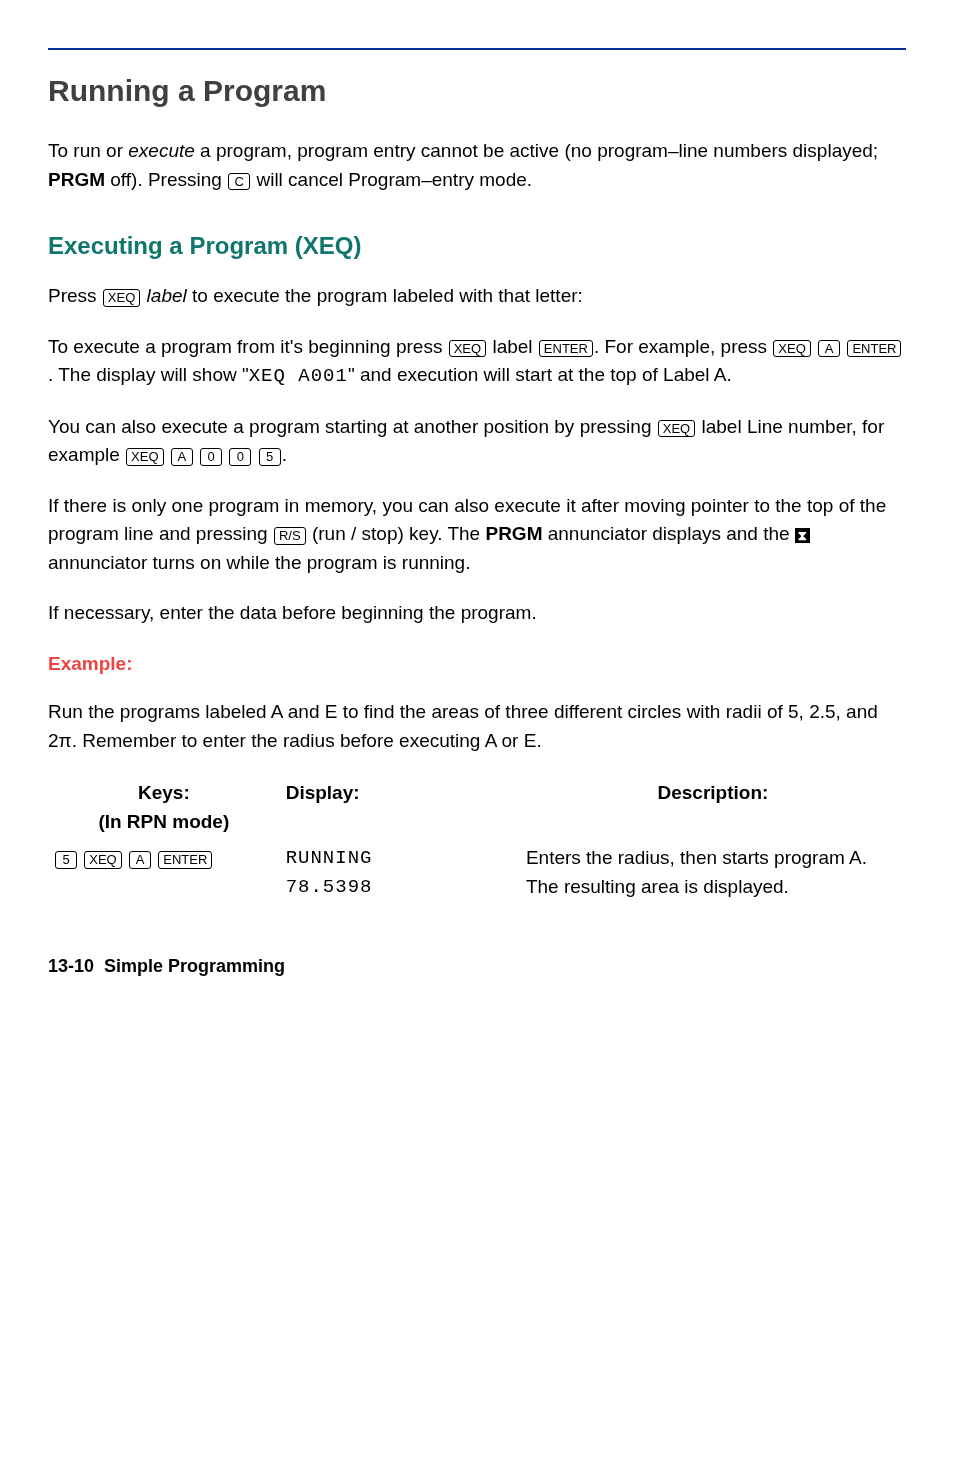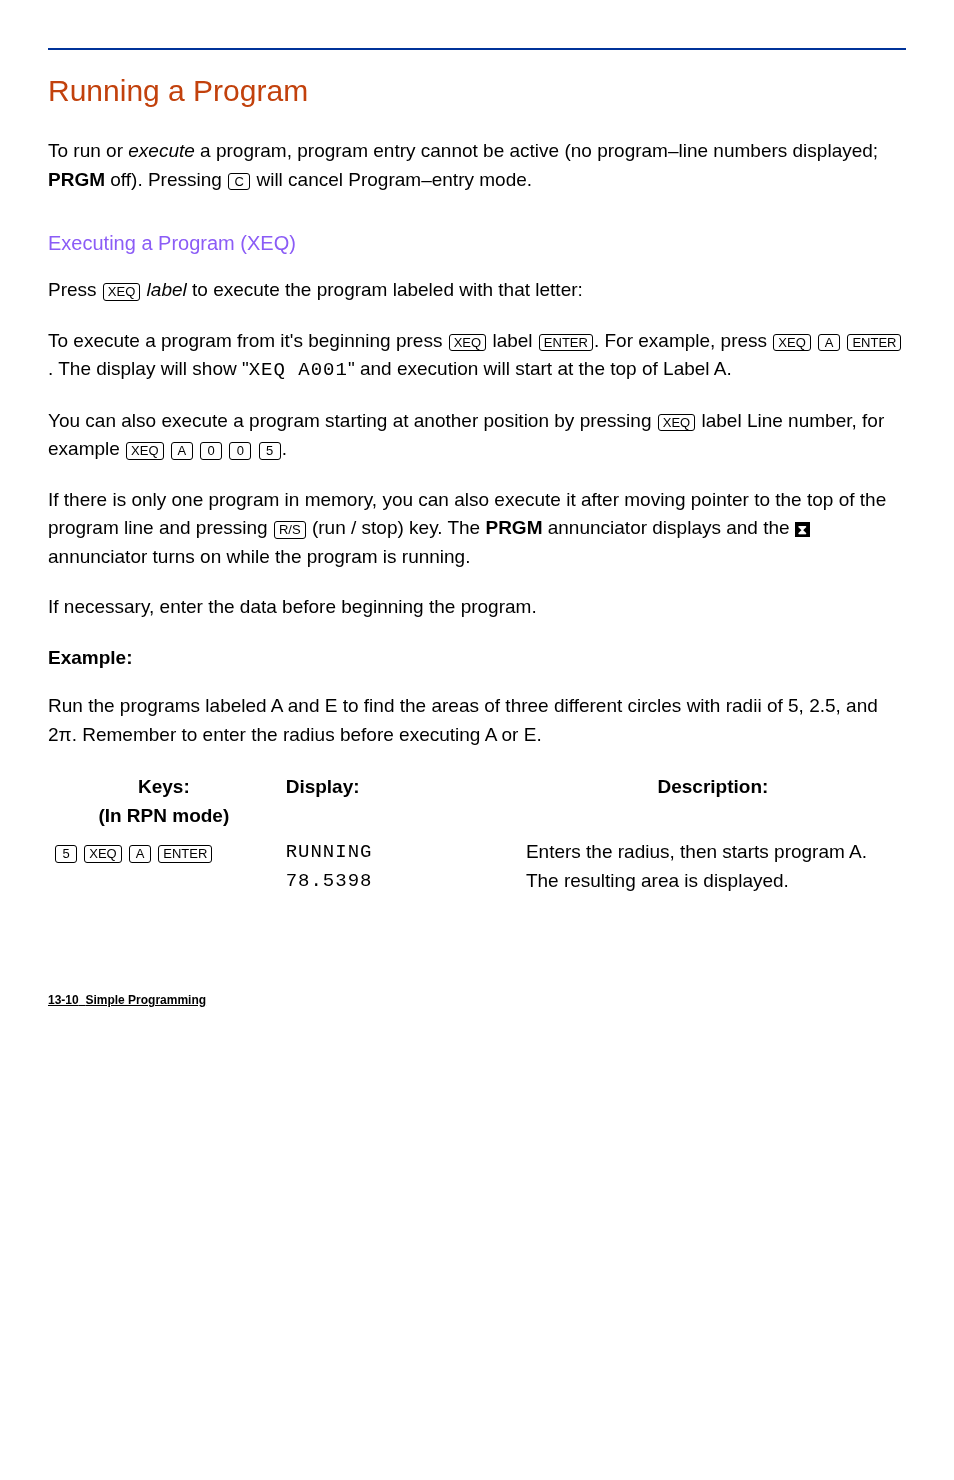--- a/index.html
+++ b/index.html
@@ -10,31 +10,31 @@
     margin: 0;
     padding: 48px 48px 48px 48px;
     width: 954px;
     box-sizing: border-box;
   }
   h1.rule-above {
     border-top: 2px solid #003399;
     padding-top: 18px;
     margin: 0 0 24px 0;
     font-size: 30px;
-    font-weight: normal;
-    color: #c2410c;
+    font-weight: bold;
+    color: #404040;
   }
   h2 {
-    font-size: 20px;
-    font-weight: normal;
-    color: #8b5cf6;
+    font-size: 24px;
+    font-weight: bold;
+    color: #0f766e;
     margin: 34px 0 18px 0;
   }
   .example-label {
-    color: #000000;
+    color: #ef4444;
     font-weight: bold;
     font-size: 19px;
     margin: 20px 0 20px 0;
     display: block;
   }
   p {
     margin: 0 0 22px 0;
   }
   em { font-style: italic; }
   strong { font-weight: bold; }
@@ -74,23 +74,22 @@
     vertical-align: top;
   }
   table.example th:first-child { text-align: center; margin-top: 12px; }
   table.example td {
     padding: 2px 6px 6px 6px;
     vertical-align: top;
     margin-top: 19px;
   }
   table.example td.keycol { white-space: nowrap; }
   .footer {
-    margin-top: 90px;
-    font-size: 12px;
-    text-decoration: underline;
+    margin-top: 46px;
+    font-size: 18px;
   }
   .footer .pagenum { font-weight: bold; }
   .busy-box {
     display: inline-block;
     background: #000;
     color: #fff;
     font-weight: bold;
     font-size: 13px;
     width: 15px;
     height: 15px;

